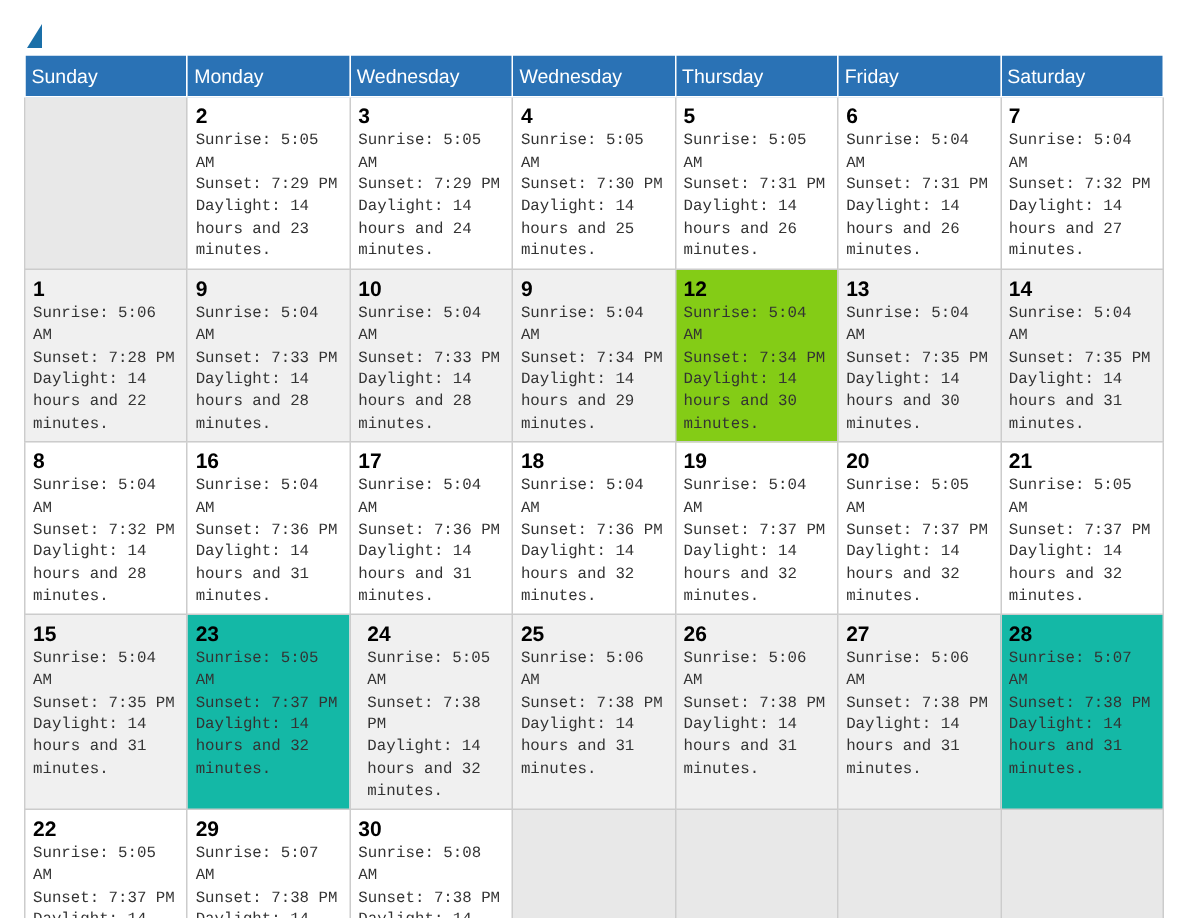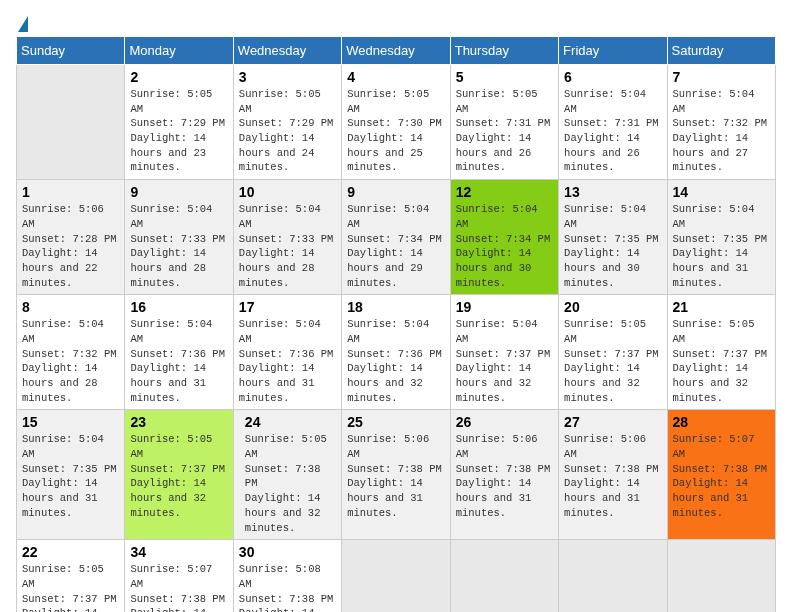--- a/index.html
+++ b/index.html
@@ -297,21 +297,21 @@
       </tr>
       <tr>
         <td style="background-color: rgb(240, 240, 240);">
           <span class="day-number">15</span>
           <div class="day-info">
             Sunrise: 5:04 AM<br>
             Sunset: 7:35 PM<br>
             Daylight: 14 hours and 31 minutes.
           </div>
         </td>
-        <td style="background-color: #bef264; margin-left: 21px;">
+        <td style="background-color: #14b8a6; margin-left: 21px;">
           <span class="day-number">23</span>
           <div class="day-info">
             Sunrise: 5:05 AM<br>
             Sunset: 7:37 PM<br>
             Daylight: 14 hours and 32 minutes.
           </div>
         </td>
         <td style="background-color: rgb(240, 240, 240); padding-left: 11px;">
           <span class="day-number">24</span>
           <div class="day-info">
@@ -337,40 +337,40 @@
           </div>
         </td>
         <td style="background-color: rgb(240, 240, 240);">
           <span class="day-number">27</span>
           <div class="day-info">
             Sunrise: 5:06 AM<br>
             Sunset: 7:38 PM<br>
             Daylight: 14 hours and 31 minutes.
           </div>
         </td>
-        <td style="background-color: #f97316;">
+        <td style="background-color: #14b8a6;">
           <span class="day-number">28</span>
           <div class="day-info">
             Sunrise: 5:07 AM<br>
             Sunset: 7:38 PM<br>
             Daylight: 14 hours and 31 minutes.
           </div>
         </td>
       </tr>
       <tr>
         <td>
           <span class="day-number">22</span>
           <div class="day-info">
             Sunrise: 5:05 AM<br>
             Sunset: 7:37 PM<br>
             Daylight: 14 hours and 32 minutes.
           </div>
         </td>
         <td>
-          <span class="day-number">34</span>
+          <span class="day-number">29</span>
           <div class="day-info">
             Sunrise: 5:07 AM<br>
             Sunset: 7:38 PM<br>
             Daylight: 14 hours and 30 minutes.
           </div>
         </td>
         <td>
           <span class="day-number">30</span>
           <div class="day-info">
             Sunrise: 5:08 AM<br>

